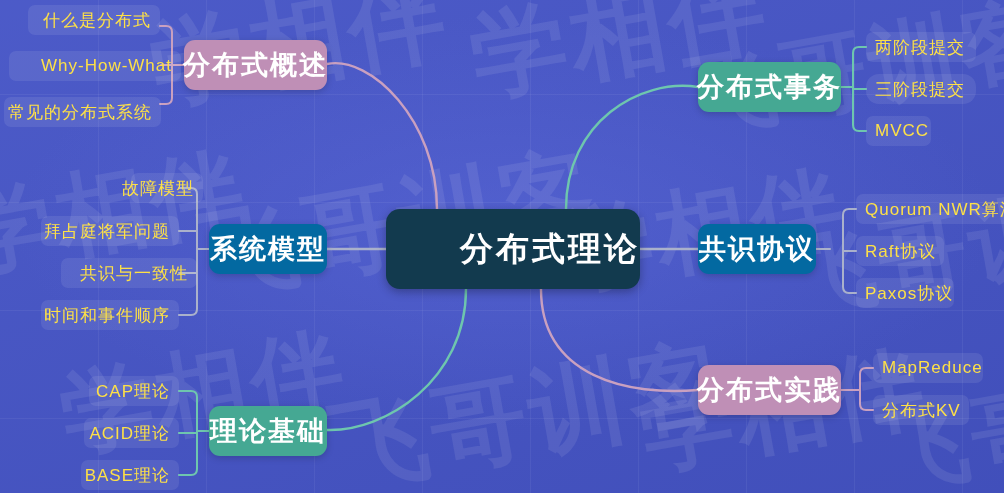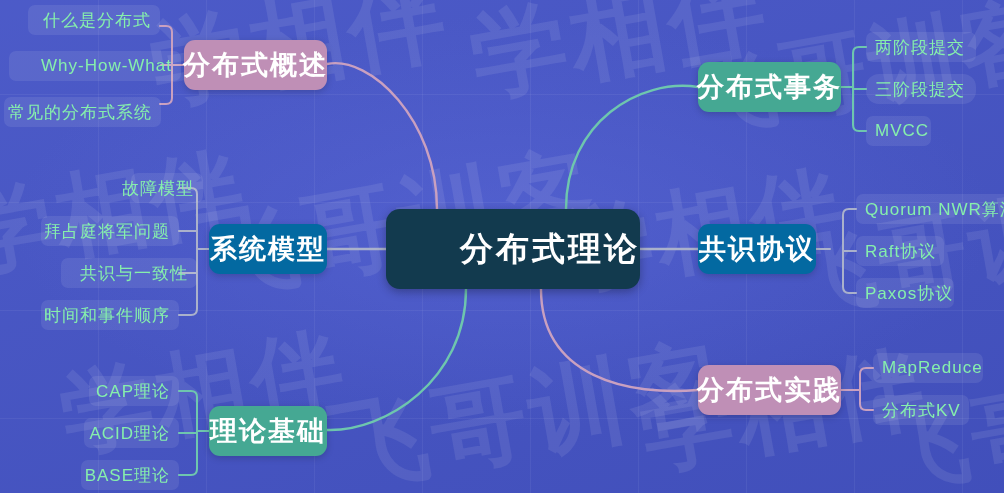--- a/index.html
+++ b/index.html
@@ -88,21 +88,21 @@
 
   .leaf {
     position: absolute;
     display: flex;
     align-items: center;
     box-sizing: border-box;
     height: 30px;
     padding: 0 9px;
     border-radius: 7px;
     background: rgba(255,255,255,0.085);
-    color: #86efac;
+    color: #fde047;
     font-size: 17px;
     letter-spacing: 1px;
     white-space: nowrap;
   }
   .leaf.right { justify-content: flex-start; }
   .leaf.left  { justify-content: flex-end; }
 
   #watermark-credit {
     position: absolute;
     right: 16px;

